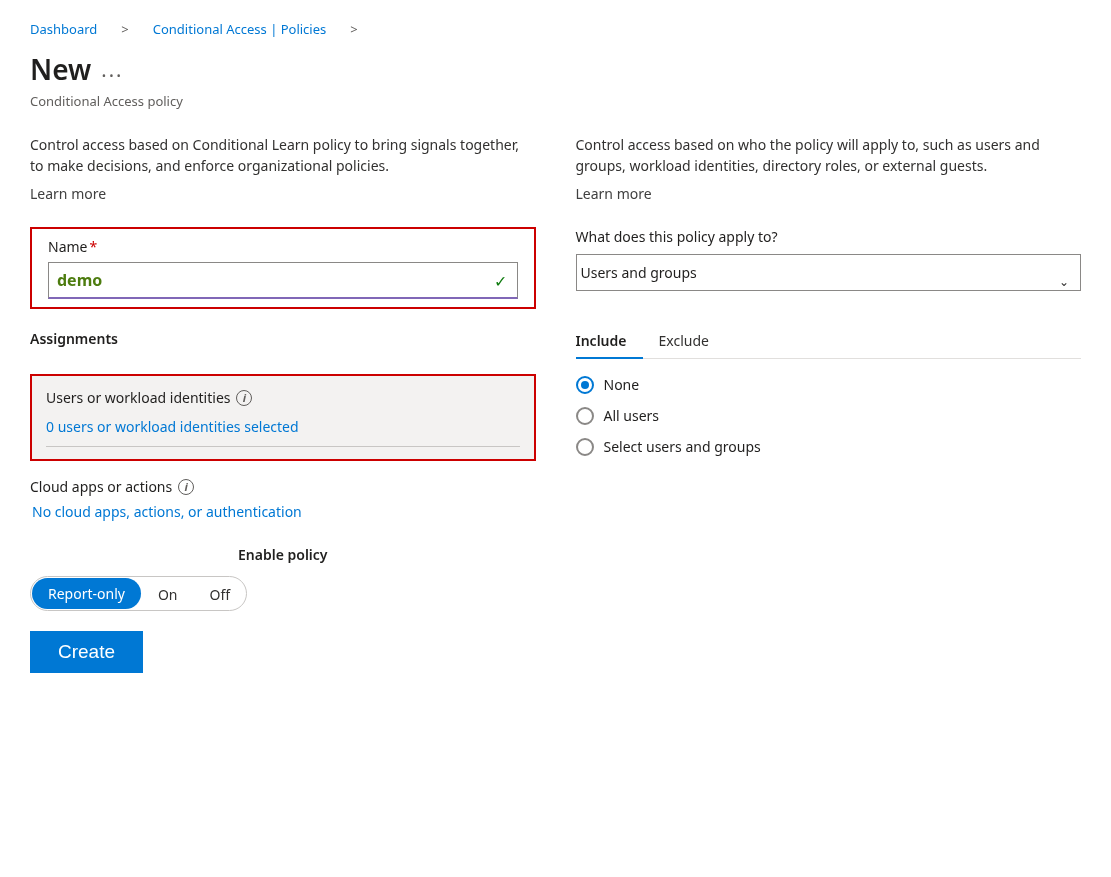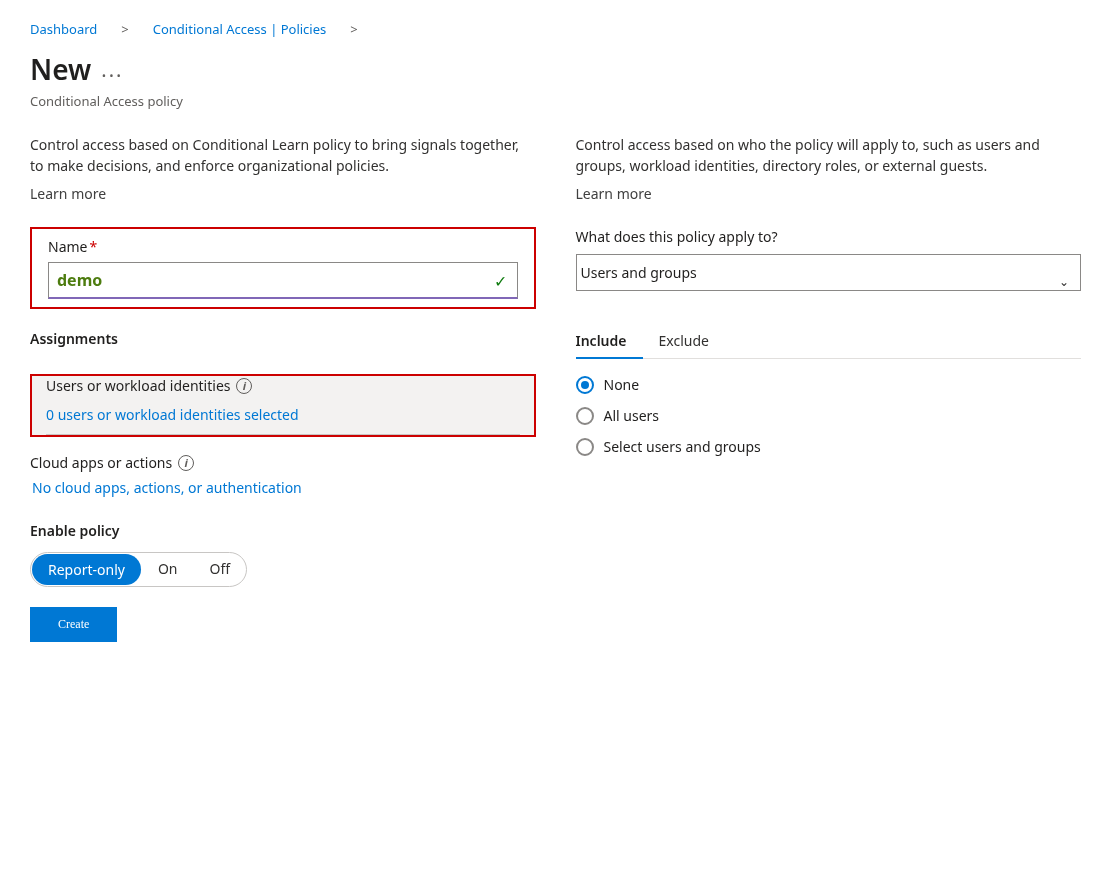--- a/index.html
+++ b/index.html
@@ -117,21 +117,21 @@
     .section-header {
       font-size: 14px;
       font-weight: 600;
       color: #201f1e;
       margin-bottom: 26px;
     }
 
     .assignment-box {
       border: 2px solid #c00;
       background: #f3f2f1;
-      padding: 0 14px;
+      padding: 12px 14px;
       margin-bottom: 16px;
     }
     .assignment-box-title {
       display: flex;
       align-items: center;
       gap: 6px;
       font-size: 14px;
       color: #201f1e;
       margin-bottom: 10px;
     }
@@ -183,29 +183,30 @@
 
     
     .enable-section {
       margin-top: 24px;
     }
     .enable-label {
       font-size: 14px;
       font-weight: 600;
       color: #201f1e;
       margin-bottom: 12px;
+      text-align: center;
     }
     .toggle-group {
       display: flex;
       align-items: center;
       gap: 0;
     }
     .toggle-pill {
       display: flex;
-      align-items: flex-start;
+      align-items: flex-end;
       border: 1.5px solid #c8c6c4;
       border-radius: 20px;
       overflow: hidden;
       background: #fff;
     }
     .toggle-option {
       padding: 6px 16px;
       font-size: 14px;
       cursor: pointer;
       color: #323130;
@@ -217,22 +218,22 @@
       margin: 1px;
     }
 
     
     .create-btn {
       display: inline-block;
       background: #0078d4;
       color: #fff;
       border: none;
       padding: 10px 28px;
-      font-size: 12px;
-      font-family: Liberation Serif, serif;
+      font-size: 19px;
+      font-family: Liberation Sans, sans-serif;
       cursor: pointer;
       margin-top: 20px;
       font-weight: 400;
     }
 
     
     .right-panel {}
     .policy-apply-label {
       font-size: 14px;
       color: #201f1e;

